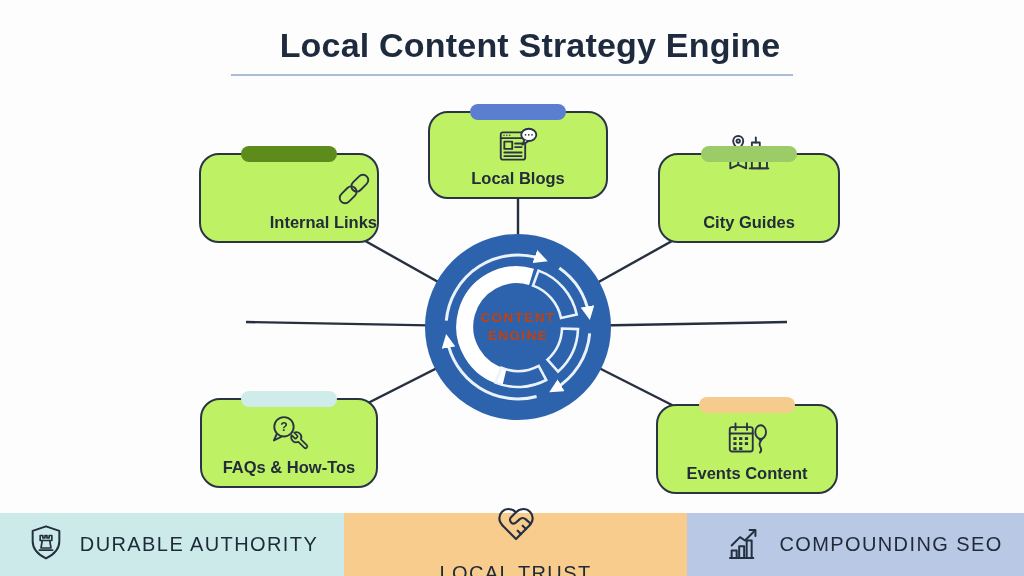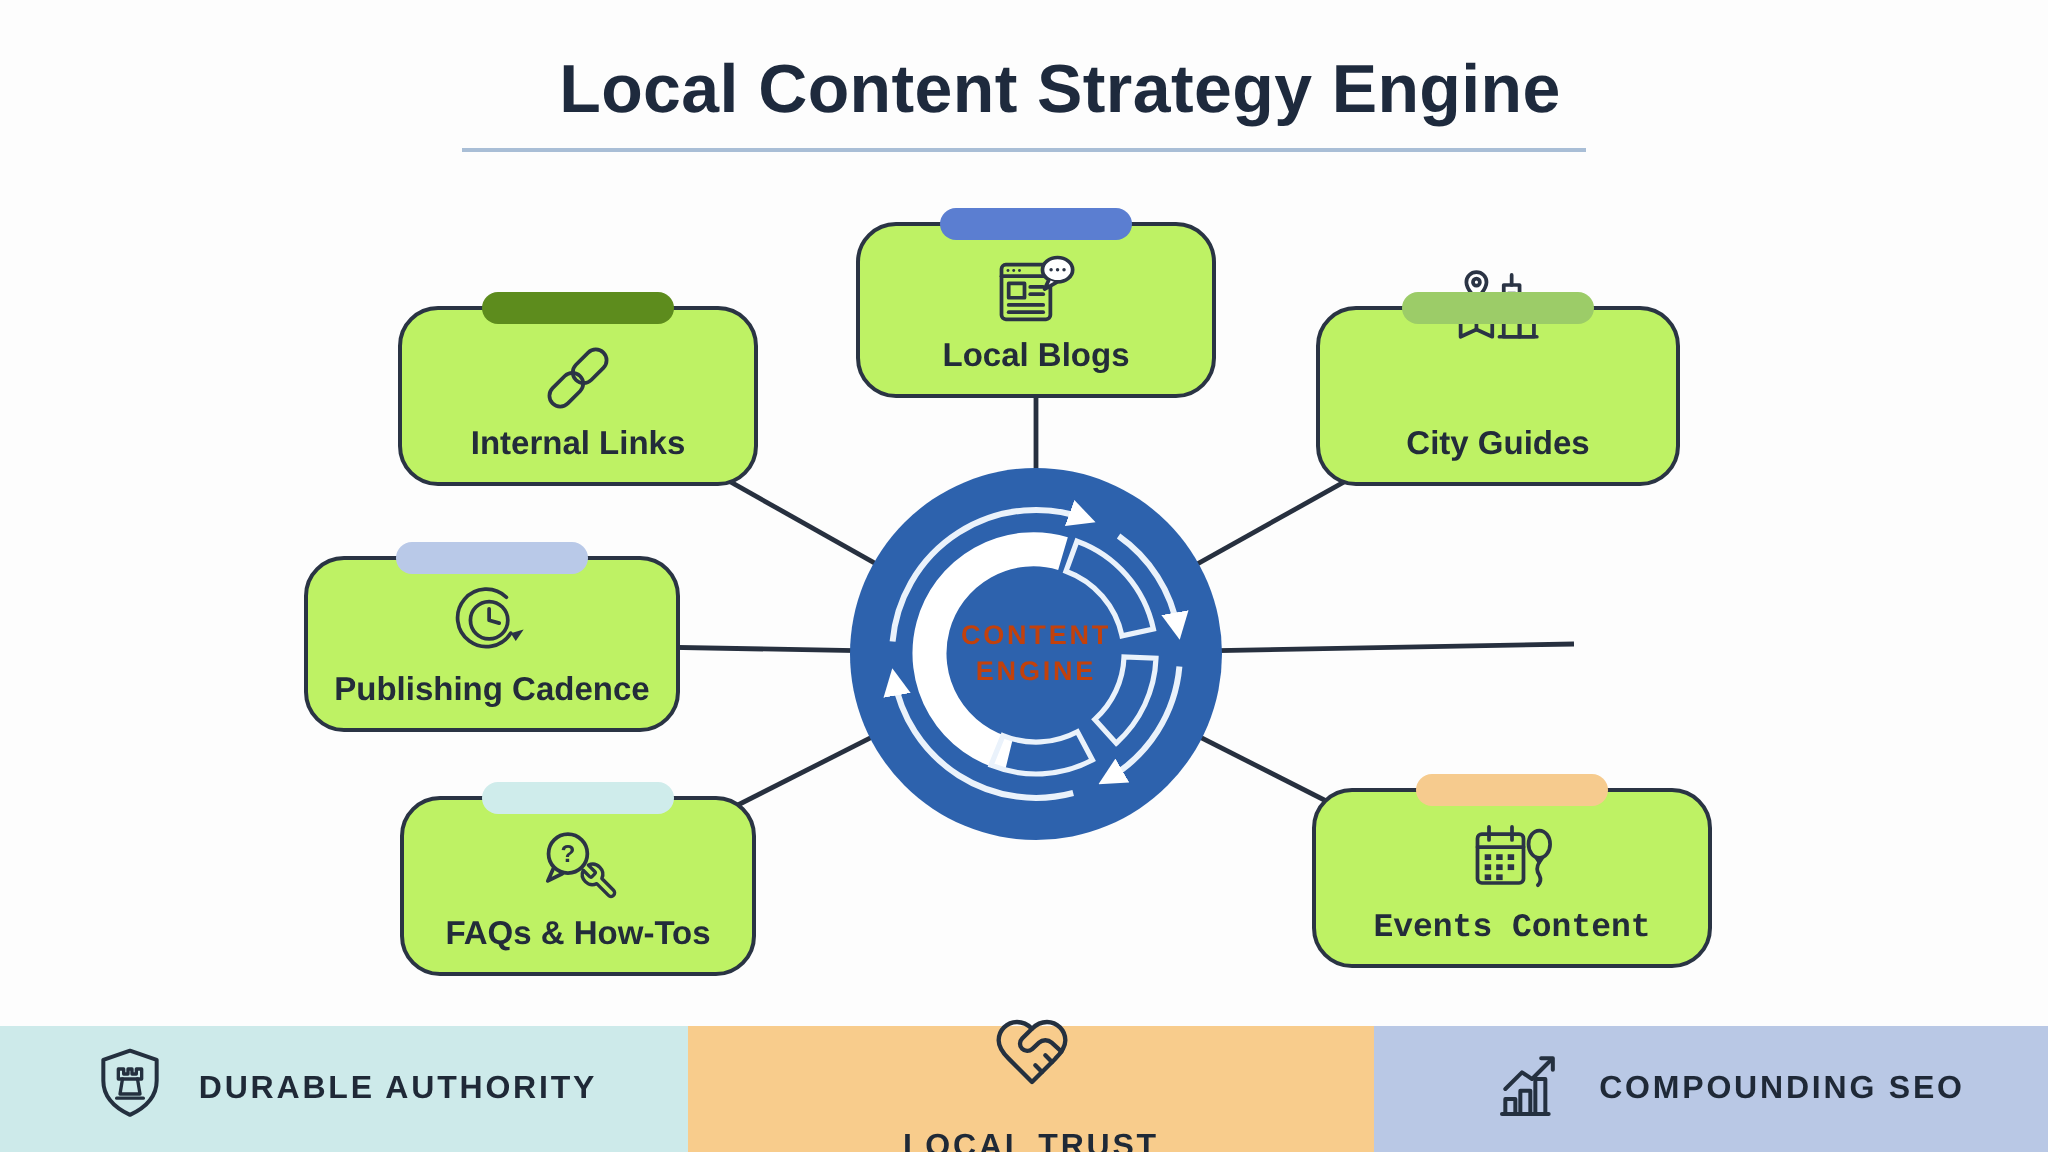--- a/index.html
+++ b/index.html
@@ -20,40 +20,40 @@
     display:flex;flex-direction:column;align-items:center;justify-content:flex-end;
     box-sizing:border-box;padding-bottom:9px;
   }
   .node .pill{
     position:absolute;top:-9px;left:50%;transform:translateX(-50%);
     width:96px;height:16px;border-radius:9px;
   }
   .node .node-icon{flex:1;display:flex;align-items:center;justify-content:center;padding-top:10px;}
   .node .node-icon svg{stroke:#2b3445;fill:none;stroke-width:2.6;stroke-linecap:round;stroke-linejoin:round;}
   .node .label{font-size:16.5px;font-weight:bold;color:#232c3a;white-space:nowrap;}
-  .n-internal-links    {left:199px;top:153px;width:180px;height:90px;}
+  .n-internal-links    {left:199px;top:153px;width:180px;height:90px;align-items:flex-end;}
   .n-local-blogs       {left:428px;top:111px;width:180px;height:88px;}
   .n-city-guides       {left:658px;top:153px;width:182px;height:90px;gap:36px;}
   .n-publishing-cadence{left:152px;top:278px;width:188px;height:88px;}
   .n-community-pr      {left:694px;top:278px;width:186px;height:88px;}
   .n-faqs-how-tos      {left:200px;top:398px;width:178px;height:90px;}
-  .n-events-content    {left:656px;top:394px;width:200px;height:90px;font-family:Liberation Mono, monospace;}
+  .n-events-content    {left:656px;top:404px;width:182px;height:90px;}
   
   .hub{position:absolute;left:423px;top:232px;width:190px;height:190px;}
   .hub-label{
     position:absolute;left:0;top:0;width:100%;height:100%;
     display:flex;flex-direction:column;align-items:center;justify-content:center;
     color:#c2410c;font-weight:bold;font-size:13.5px;letter-spacing:1.4px;line-height:1.35;
     text-align:center;
   }
   
   .footer{position:absolute;left:0;bottom:0;width:1024px;height:63px;display:flex;}
   .footer-sec{display:flex;align-items:center;justify-content:center;gap:14px;box-sizing:border-box;}
   .footer-sec svg{stroke:#24303f;fill:none;stroke-width:2.4;stroke-linecap:round;stroke-linejoin:round;}
-  .footer-label{font-size:16px;font-weight:bold;letter-spacing:1.4px;color:#1f2937;white-space:nowrap;}
+  .footer-label{font-size:20px;font-weight:normal;letter-spacing:1.4px;color:#1f2937;white-space:nowrap;}
   .f-0{width:344px;}
   .f-1{width:343px;flex-direction:column;}
   .f-2{width:337px;padding-left:17px;}
 </style>
 </head>
 <body>
 
 <div class="canvas">
 
   <div class="title-wrap">
@@ -124,32 +124,20 @@
         <line x1="39" y1="28" x2="44" y2="28"></line>
         <line x1="39" y1="34" x2="44" y2="34"></line>
         <line x1="50" y1="33" x2="54" y2="33"></line>
         <line x1="50" y1="39" x2="54" y2="39"></line>
         <line x1="33" y1="52" x2="59" y2="52"></line>
       </svg>
     </span>
     <span class="label">City Guides</span>
   </div>
 
-  <div class="node n-publishing-cadence">
-    <span class="pill" style="background: rgb(185, 201, 232);"></span>
-    <span class="node-icon">
-      <svg width="46" height="46" viewBox="0 0 64 64">
-        <circle cx="30" cy="28" r="13"></circle>
-        <path d="M30 20 V28 L37 30"></path>
-        <path d="M42 12 A20 20 0 1 0 45 37"></path>
-        <path d="M45 37 l9 -2.5 -5.5 8 z" fill="#2b3445" stroke="none"></path>
-      </svg>
-    </span>
-    <span class="label">Publishing Cadence</span>
-  </div>
 
 
   <div class="node n-faqs-how-tos">
     <span class="pill" style="background: rgb(207, 236, 235);"></span>
     <span class="node-icon">
       <svg width="46" height="46" viewBox="0 0 64 64">
         <circle cx="25" cy="22" r="13.5"></circle>
         <path d="M15 32 L11 41 L21 36"></path>
         <text x="25" y="28" font-size="17" font-weight="bold" text-anchor="middle" fill="#2b3445" stroke="none" font-family="Liberation Sans, sans-serif">?</text>
         <g transform="translate(61,27) scale(1.18)" stroke-width="2">

